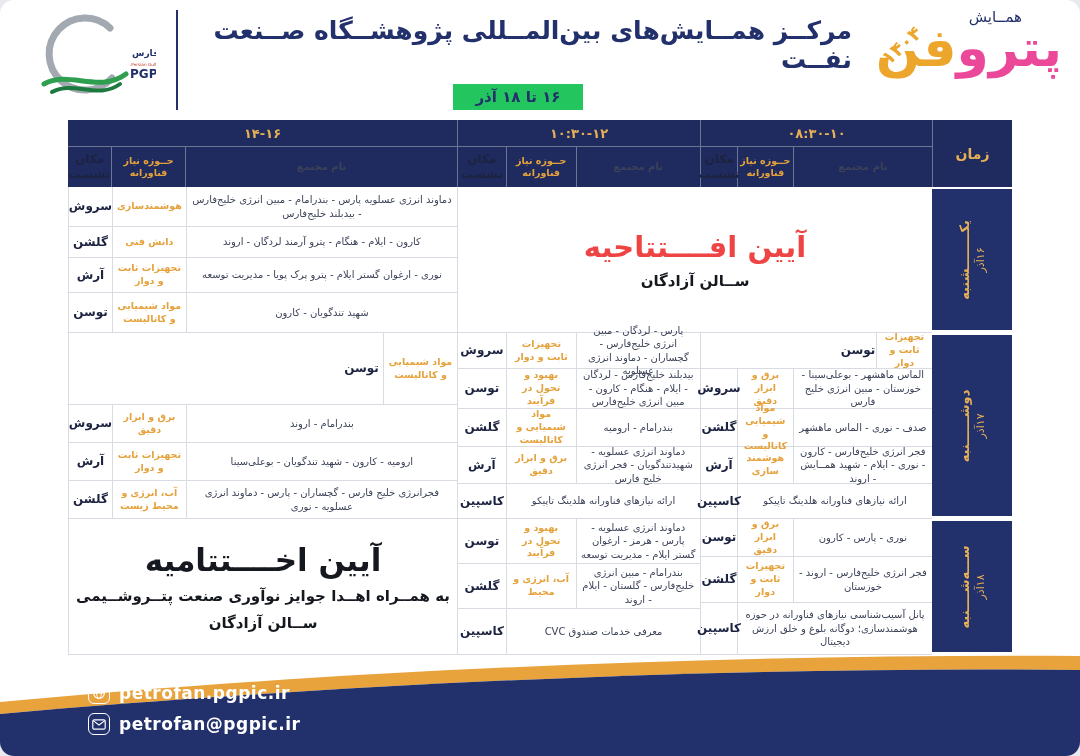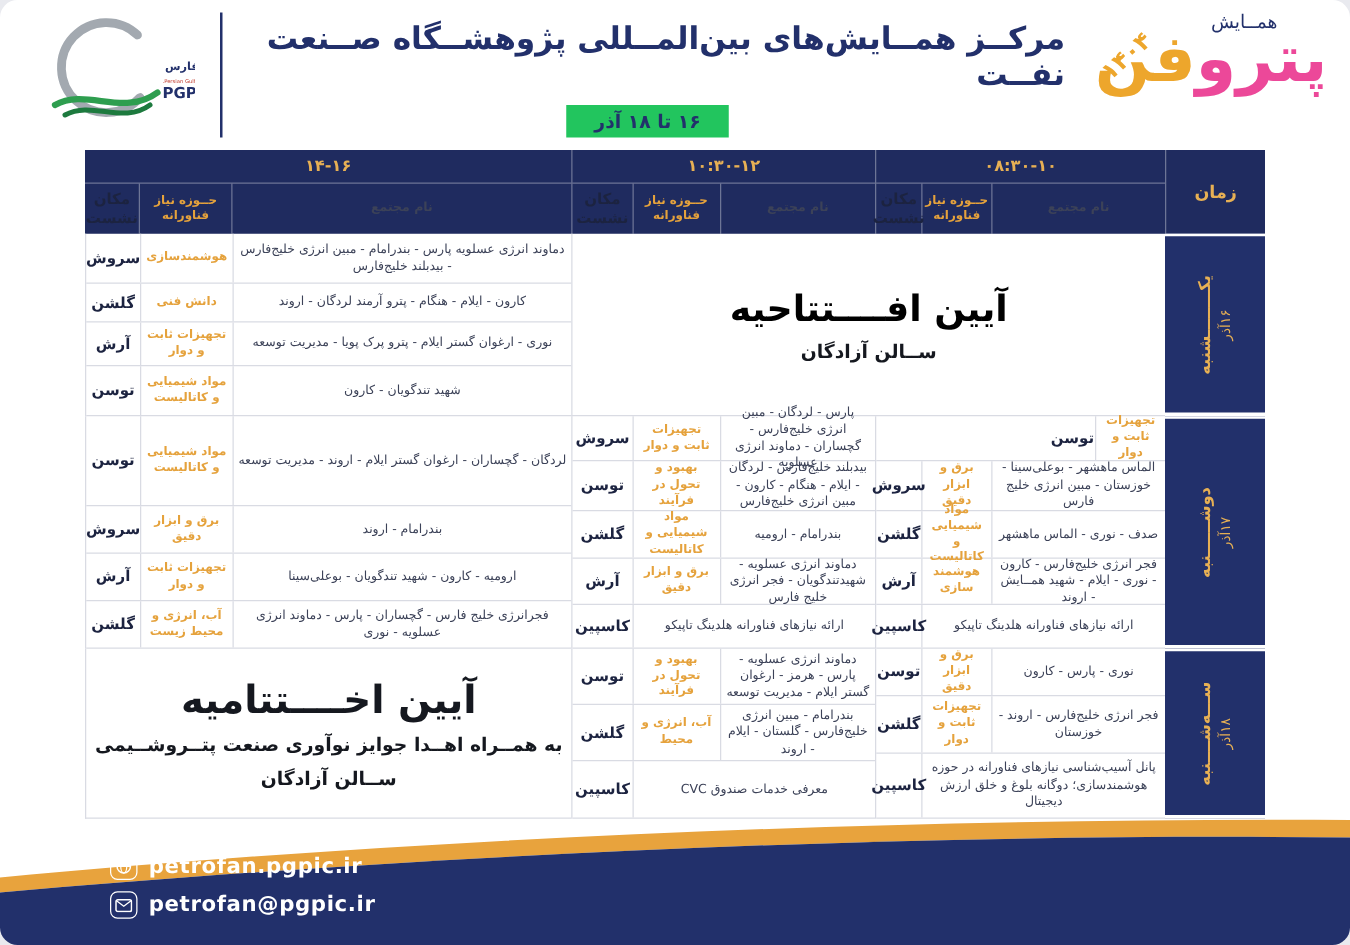--- a/index.html
+++ b/index.html
@@ -48,21 +48,21 @@
   .blk { display:flex; flex-direction:column; border-left:1px solid #d9dbe3; }
   .brow { display:flex; direction:rtl; border-bottom:1px solid #d9dbe3; }
   .cell { display:flex; align-items:center; justify-content:center; text-align:center; padding:2px 4px; border-left:1px solid #d9dbe3; line-height:1.35; }
   .cell:last-child { border-left:none; }
   .c-name { font-size:10px; color:#3c4258; }
   .c-field { font-size:9.5px; color:#e5a23c; font-weight:bold; }
   .c-seat { font-size:12px; color:#1c2340; font-weight:bold; }
   .c-nf { font-size:10px; color:#3c4258; }
 
   .merged-ceremony { width:475px; flex:0 0 475px; border-left:1px solid #d9dbe3; border-bottom:1px solid #d9dbe3; display:flex; flex-direction:column; align-items:center; justify-content:center; gap:8px; }
-  .cer-title { font-size:29px; font-weight:bold; color:#000000; }
+  .cer-title { font-size:29px; font-weight:bold; color:#ef4444; }
   .cer-hall { font-size:15px; font-weight:bold; color:#15181f; }
   .closing { width:389px; flex:0 0 389px; border-left:1px solid #d9dbe3; border-bottom:1px solid #d9dbe3; display:flex; flex-direction:column; align-items:center; justify-content:center; gap:9px; }
   .cls-title { font-size:31px; font-weight:bold; color:#15181f; }
   .cls-l2 { font-size:15px; font-weight:bold; color:#15181f; }
   .cls-hall { font-size:15px; font-weight:bold; color:#15181f; }
 
   
   .footer { position:absolute; left:0; bottom:0; width:1044px; height:106px; }
   .footer svg.curve { position:absolute; inset:0; }
   .contact { position:absolute; left:88px; top:32px; direction:ltr; display:flex; flex-direction:column; gap:9px; }
@@ -229,21 +229,20 @@
           <div class="cell c-seat">آرش</div>
         </div>
         <div class="brow" style="height:35px">
           <div class="cell c-nf">ارائه نیازهای فناورانه هلدینگ تاپیکو</div>
           <div class="cell c-seat">کاسپین</div>
         </div>
       </div>
 
       <div class="blk w-b3 b3">
         <div class="brow" style="height:72px">
-          <div class="cell c-name">لردگان - گچساران - ارغوان گستر ایلام - اروند - مدیریت توسعه</div>
           <div class="cell c-field">مواد شیمیایی و کاتالیست</div>
           <div class="cell c-seat">توسن</div>
         </div>
         <div class="brow" style="height:38px">
           <div class="cell c-name">بندرامام - اروند</div>
           <div class="cell c-field">برق و ابزار دقیق</div>
           <div class="cell c-seat">سروش</div>
         </div>
         <div class="brow" style="height:38px">
           <div class="cell c-name">ارومیه - کارون - شهید تندگویان - بوعلی‌سینا</div>

